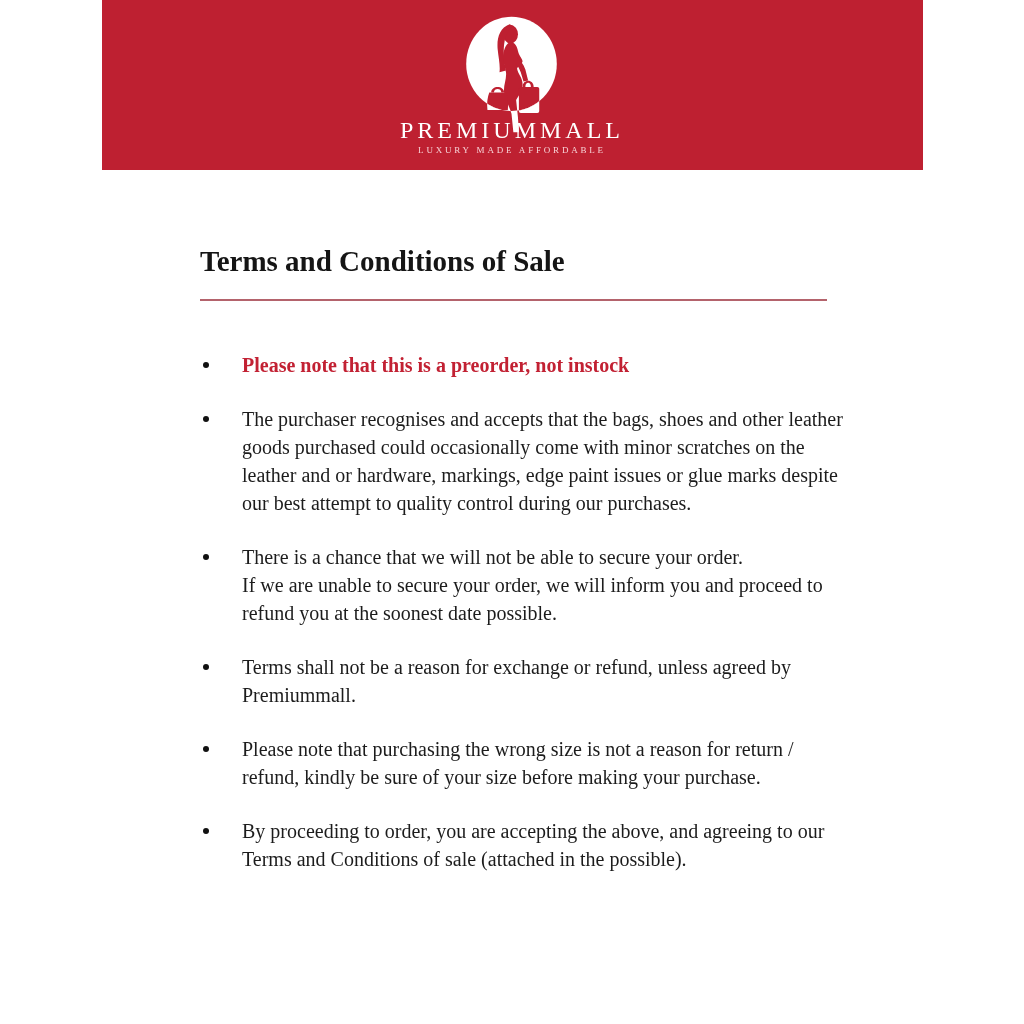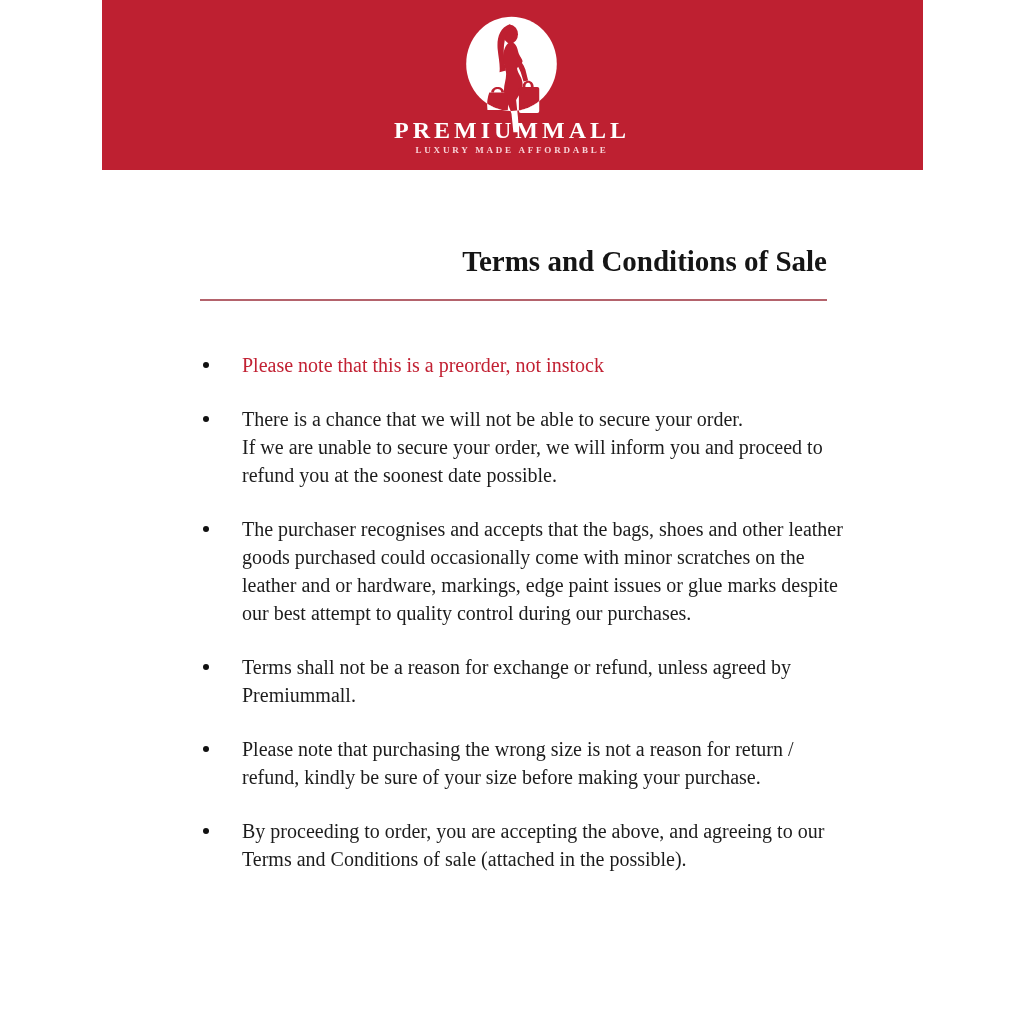--- a/index.html
+++ b/index.html
@@ -17,21 +17,21 @@
     overflow:hidden;
   }
   .page{width:1024px;height:1024px;background:#fff;}
 
   
   .banner{
     width:821px;height:170px;margin:0 auto;
     background:var(--banner-red,#be2031);
     display:flex;flex-direction:column;align-items:center;
   }
-  .logo{display:flex;flex-direction:column;align-items:center;font-weight:bold;}
+  .logo{display:flex;flex-direction:column;align-items:center;}
   .logo svg{margin-top:14px;display:block;}
   .brand{
     margin-top:-18px;
     color:#ffffff;
     font-size:24px;
     letter-spacing:4px;
     line-height:1;
     text-align:center;
   }
   .tagline{
@@ -41,21 +41,21 @@
     letter-spacing:2.8px;
     line-height:1;
     text-align:left;
   }
 
   
   .content{margin-left:200px;width:646px;}
   h1.doc-title{
     margin-top:74px;
     width:627px;
-    text-align:right;
+    text-align:left;
     font-size:29px;
     font-weight:700;
     color:#151515;
     line-height:1.2;
   }
   .rule{
     width:627px;height:2px;
     margin-top:20px;
     background:var(--divider-red,#b4636c);
   }
@@ -74,21 +74,21 @@
   ul.terms li::before{
     content:"";
     position:absolute;
     left:3px;top:11px;
     width:6px;height:6px;
     border-radius:50%;
     background:#111;
   }
   .em{
     display:block;
-    font-weight:400;
+    font-weight:700;
     color:var(--text-red,#c22133);
   }
   .tx{
     display:block;
     white-space:pre-line;
   }
 </style>
 </head>
 <body>
 
@@ -133,26 +133,26 @@
     <h1 class="doc-title">Terms and Conditions of Sale</h1>
     <div class="rule"></div>
 
     <ul class="terms">
       <li>
         <span class="em">Please note that this is a preorder, not instock</span>
         <span class="tx"></span>
       </li>
       <li>
         <span class="em"></span>
-        <span class="tx">There is a chance that we will not be able to secure your order.
-If we are unable to secure your order, we will inform you and proceed to refund you at the soonest date possible.</span>
+        <span class="tx">The purchaser recognises and accepts that the bags, shoes and other leather goods purchased could occasionally come with minor scratches on the leather and or hardware, markings, edge paint issues or glue marks despite our best attempt to quality control during our purchases.</span>
       </li>
       <li>
         <span class="em"></span>
-        <span class="tx">The purchaser recognises and accepts that the bags, shoes and other leather goods purchased could occasionally come with minor scratches on the leather and or hardware, markings, edge paint issues or glue marks despite our best attempt to quality control during our purchases.</span>
+        <span class="tx">There is a chance that we will not be able to secure your order.
+If we are unable to secure your order, we will inform you and proceed to refund you at the soonest date possible.</span>
       </li>
       <li>
         <span class="em"></span>
         <span class="tx">Terms shall not be a reason for exchange or refund, unless agreed by Premiummall.</span>
       </li>
       <li>
         <span class="tx">Please note that purchasing the wrong size is not a reason for return / refund, kindly be sure of your size before making your purchase.</span>
       </li>
       <li>
         <span class="em"></span>

